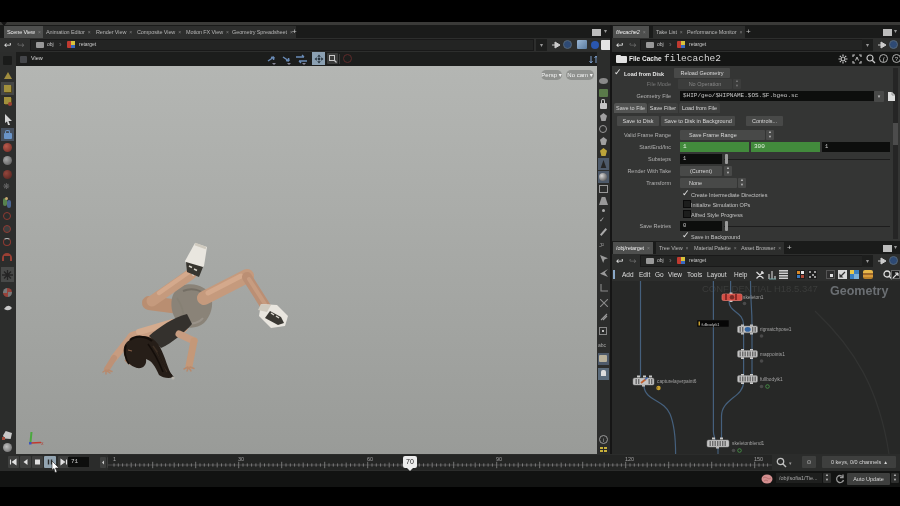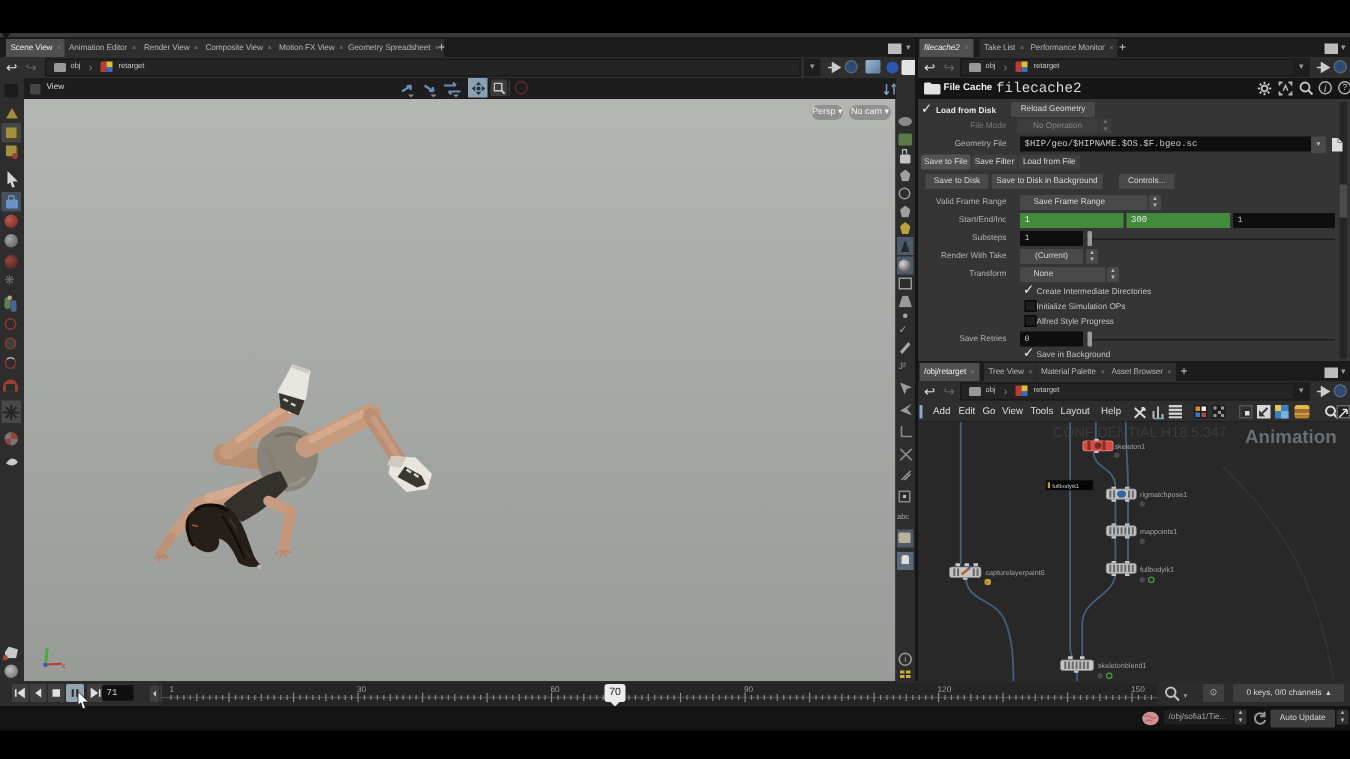--- a/index.html
+++ b/index.html
@@ -440,21 +440,21 @@
         <circle cx="4" cy="4" r="3" fill="none" stroke="#ddd" stroke-width="1.3"></circle>
         <line x1="6.2" y1="6.2" x2="9" y2="9" stroke="#ddd" stroke-width="1.4"></line>
       </svg>
     <div class="abs" style="left:279px;top:2px;width:9px;height:9px;background:#1e1e1e;border:1px solid #666;"><svg width="8" height="8">
           <path d="M1 7 L6 2 M6 2 h-3 M6 2 v3" stroke="#ddd" stroke-width="1.1" fill="none"></path>
         </svg></div>
   </div>
 
   <div class="abs" style="left:0;top:256px;width:288px;height:173px;background:#272827;overflow:hidden;">
     <div class="abs" style="left:90px;top:2px;color:#3b3c3b;font-size:9.5px;white-space:nowrap;">CONFIDENTIAL H18.5.347</div>
-    <div class="abs" style="left:218px;top:3px;color:#6b6f73;font-size:12.5px;font-weight:bold;">Animation</div>
+    <div class="abs" style="left:218px;top:3px;color:#6b6f73;font-size:12.5px;font-weight:bold;">Geometry</div>
     <svg class="abs" style="left:0;top:0;" width="288" height="173" viewBox="0 0 288 173">
       <path d="M 203 30 C 243 68 267 108 277 173" fill="none" stroke="#323332" stroke-width="1.2"></path>
       <g fill="none" stroke="#45607d" stroke-width="1.2">
         <path d="M 28.5 0 V 96"></path>
         <path d="M 32 104 C 32 120 52 118 58 133 C 63 145 63.6 158 63.6 173"></path>
         <path d="M 101.4 0 V 150 C 101.4 156 103 155 103 159"></path>
         <path d="M 118.6 0 V 12"></path>
         <path d="M 117 20 C 117 32 131.6 30 131.6 44"></path>
         <path d="M 138.5 0 C 138.5 22 140 26 140 44"></path>
         <path d="M 131.6 51 V 95 M 140 51 V 95"></path>

